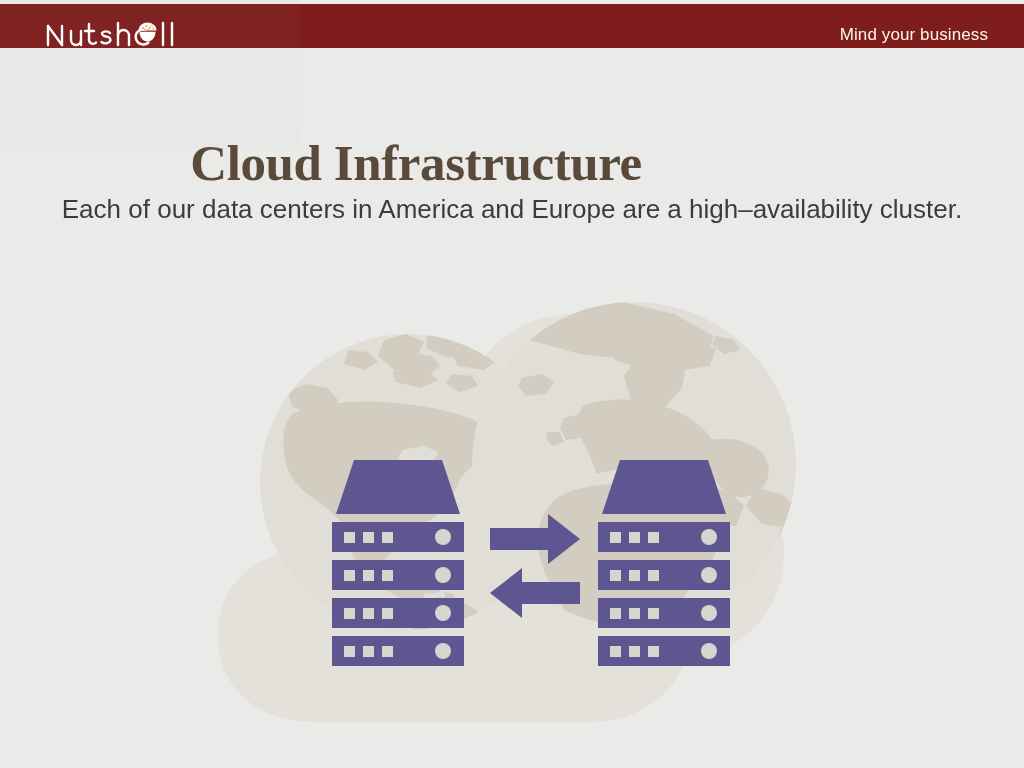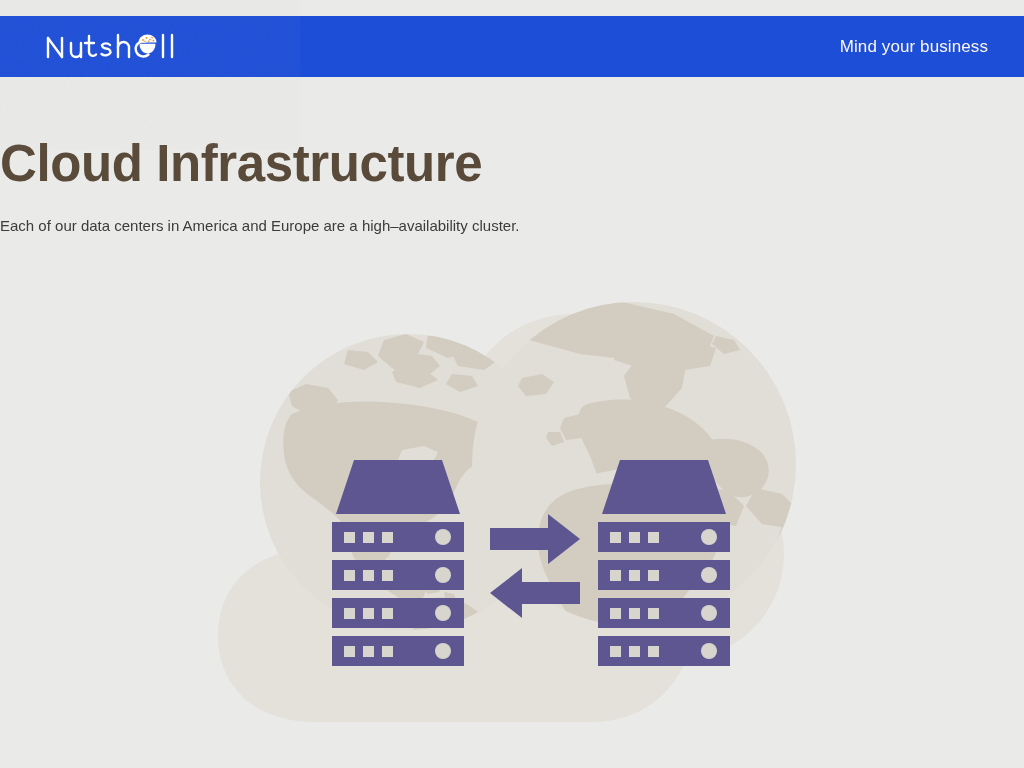--- a/index.html
+++ b/index.html
@@ -27,24 +27,24 @@
     position: absolute;
     inset: 0;
     pointer-events: none;
     opacity: .55;
     z-index: 40;
   }
 
   
   #header-bar {
     position: absolute;
-    left: 0; top: 16px;
+    left: 0; top: 4px;
     width: 1024px;
-    height: 61px;
-    background: #1d4ed8;
+    height: 44px;
+    background: #7f1d1d;
     z-index: 20;
   }
   #logo {
     position: absolute;
     left: 44px;
     top: 11px;
     height: 40px;
     display: flex;
     align-items: center;
   }
@@ -58,34 +58,35 @@
     letter-spacing: .1px;
     font-family: "Liberation Sans", sans-serif;
     white-space: nowrap;
   }
 
   
   #page-title {
     position: absolute;
     left: 0; top: 134px;
     width: 832px;
+    text-align: center;
     color: #5a4a3a;
     font-size: 51px;
     font-weight: bold;
     letter-spacing: -0.4px;
-    font-family: Liberation Sans, sans-serif;
+    font-family: Liberation Serif, serif;
     z-index: 25;
   }
   #subtitle {
     position: absolute;
-    left: 0; top: 212px;
+    left: 0; top: 196px;
     width: 1024px;
-    text-align: left;
+    text-align: center;
     color: #3c3c3c;
-    font-size: 15px;
+    font-size: 26px;
     line-height: 27px;
     font-family: "Liberation Sans", sans-serif;
     z-index: 25;
   }
   #subtitle .line { display: block; }
 
   
   #illustration {
     position: absolute;
     left: 196px;

